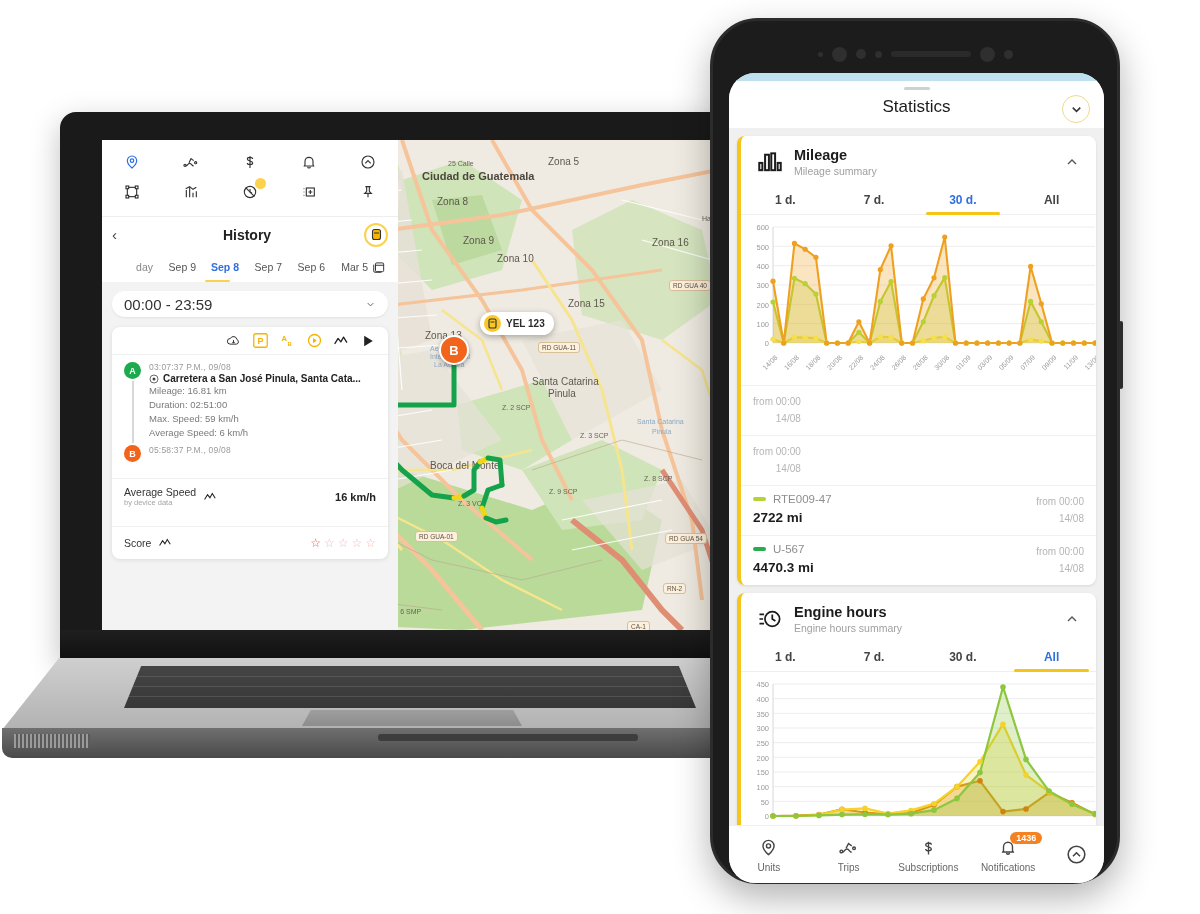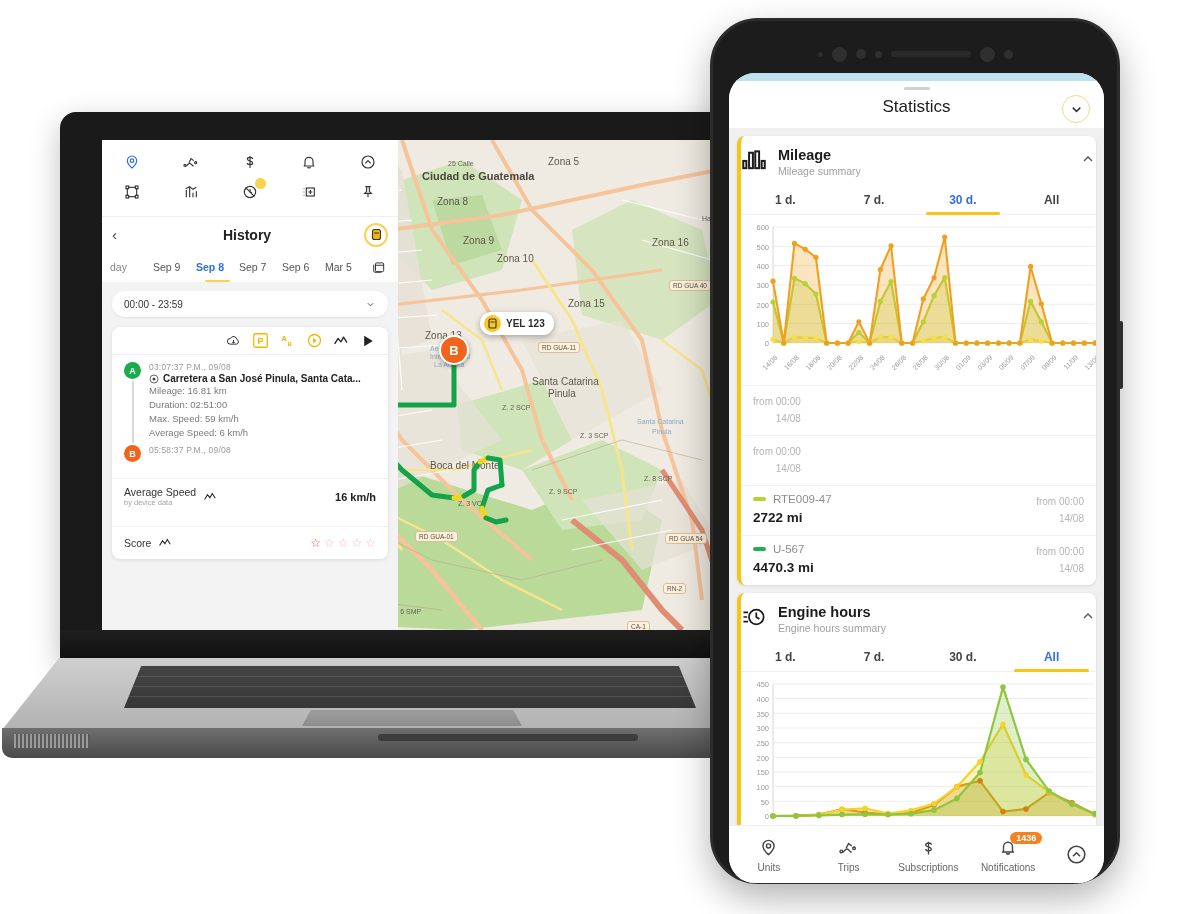--- a/index.html
+++ b/index.html
@@ -103,30 +103,30 @@
   .hist-head {
     background:#fff; height:36px; display:flex; align-items:center;
     padding:0 10px; border-top:1px solid #eee; position:relative;
   }
   .hist-title { flex:1; text-align:center; font-size:14px; font-weight:700; color:#222; }
   .back-ic { font-size:15px; color:#444; width:18px; }
   .unit-av { width:24px; height:24px; border-radius:50%; border:2px solid #fbd24e;
     display:flex; align-items:center; justify-content:center; background:#fff; }
   .dates { background:#fff; display:flex; align-items:center; height:30px;
     padding:0 8px; gap:0; }
-  .date { flex:1; text-align:left; font-size:10.5px; color:#555; position:relative;
+  .date { flex:1; text-align:right; font-size:10.5px; color:#555; position:relative;
     line-height:30px; cursor:pointer; }
   .date.active { color:#2f6fe0; font-weight:600; }
   .date.active:after { content:""; position:absolute; left:22%; right:22%; bottom:0;
     height:2.5px; background:#fbd24e; border-radius:2px; }
   .date.faded { color:#888; }
   .cal-ic { width:22px; display:flex; justify-content:center; }
   .timebox {
     margin:9px 10px 0; height:26px; background:#fff; border-radius:14px;
-    display:flex; align-items:center; padding:0 12px; font-size:10px; color:#333;
+    display:flex; align-items:center; padding:0 12px; font-size:15px; color:#333;
     box-shadow:0 1px 2px rgba(0,0,0,.08);
   }
   .timebox span:first-child { flex:1; }
 
   .trip-card {
     margin:10px; background:#fff; border-radius:8px;
     box-shadow:0 1px 4px rgba(0,0,0,.10); overflow:hidden;
   }
   .trip-acts { display:flex; justify-content:flex-end; align-items:center; gap:12px;
     padding:6px 12px; border-bottom:1px solid #f0f0f0; }
@@ -169,21 +169,21 @@
   .ph-head { background:#fff; padding-top:6px; position:relative; }
   .grab { width:26px; height:3px; background:#d0d0d0; border-radius:2px; margin:0 auto; }
   .ph-title { text-align:center; font-size:17px; font-weight:400; color:#1c1c1c;
     padding:7px 0 11px; }
   .collapse-btn { position:absolute; right:14px; top:14px; width:28px; height:28px;
     border-radius:50%; border:1.5px solid #f0d98a; display:flex; align-items:center;
     justify-content:center; background:#fff; cursor:pointer; }
 
   .card { background:#fff; border-radius:8px; margin:8px 8px 0; overflow:hidden;
     border-left:4px solid #f5c518; box-shadow:0 1px 3px rgba(0,0,0,.10); }
-  .card-head { display:flex; align-items:flex-start; padding:11px 0 8px; gap:11px; }
+  .card-head { display:flex; align-items:center; padding:11px 16px 8px; gap:11px; }
   .card-ic { width:26px; height:26px; display:flex; align-items:center; justify-content:center; }
   .card-t { font-size:14.5px; font-weight:700; color:#1c1c1c; }
   .card-s { font-size:10.5px; color:#a0a0a0; margin-top:2px; }
   .chev-up { margin-left:auto; padding-top:4px; cursor:pointer; }
   .seg { display:flex; border-bottom:1px solid #eee; }
   .seg div { flex:1; text-align:center; font-size:12px; font-weight:700; color:#444;
     padding:8px 0 7px; position:relative; cursor:pointer; }
   .seg div.on { color:#2f6fe0; }
   .seg div.on:after { content:""; position:absolute; left:8%; right:8%; bottom:-1px;
     height:3px; background:#f5c518; border-radius:2px; }

